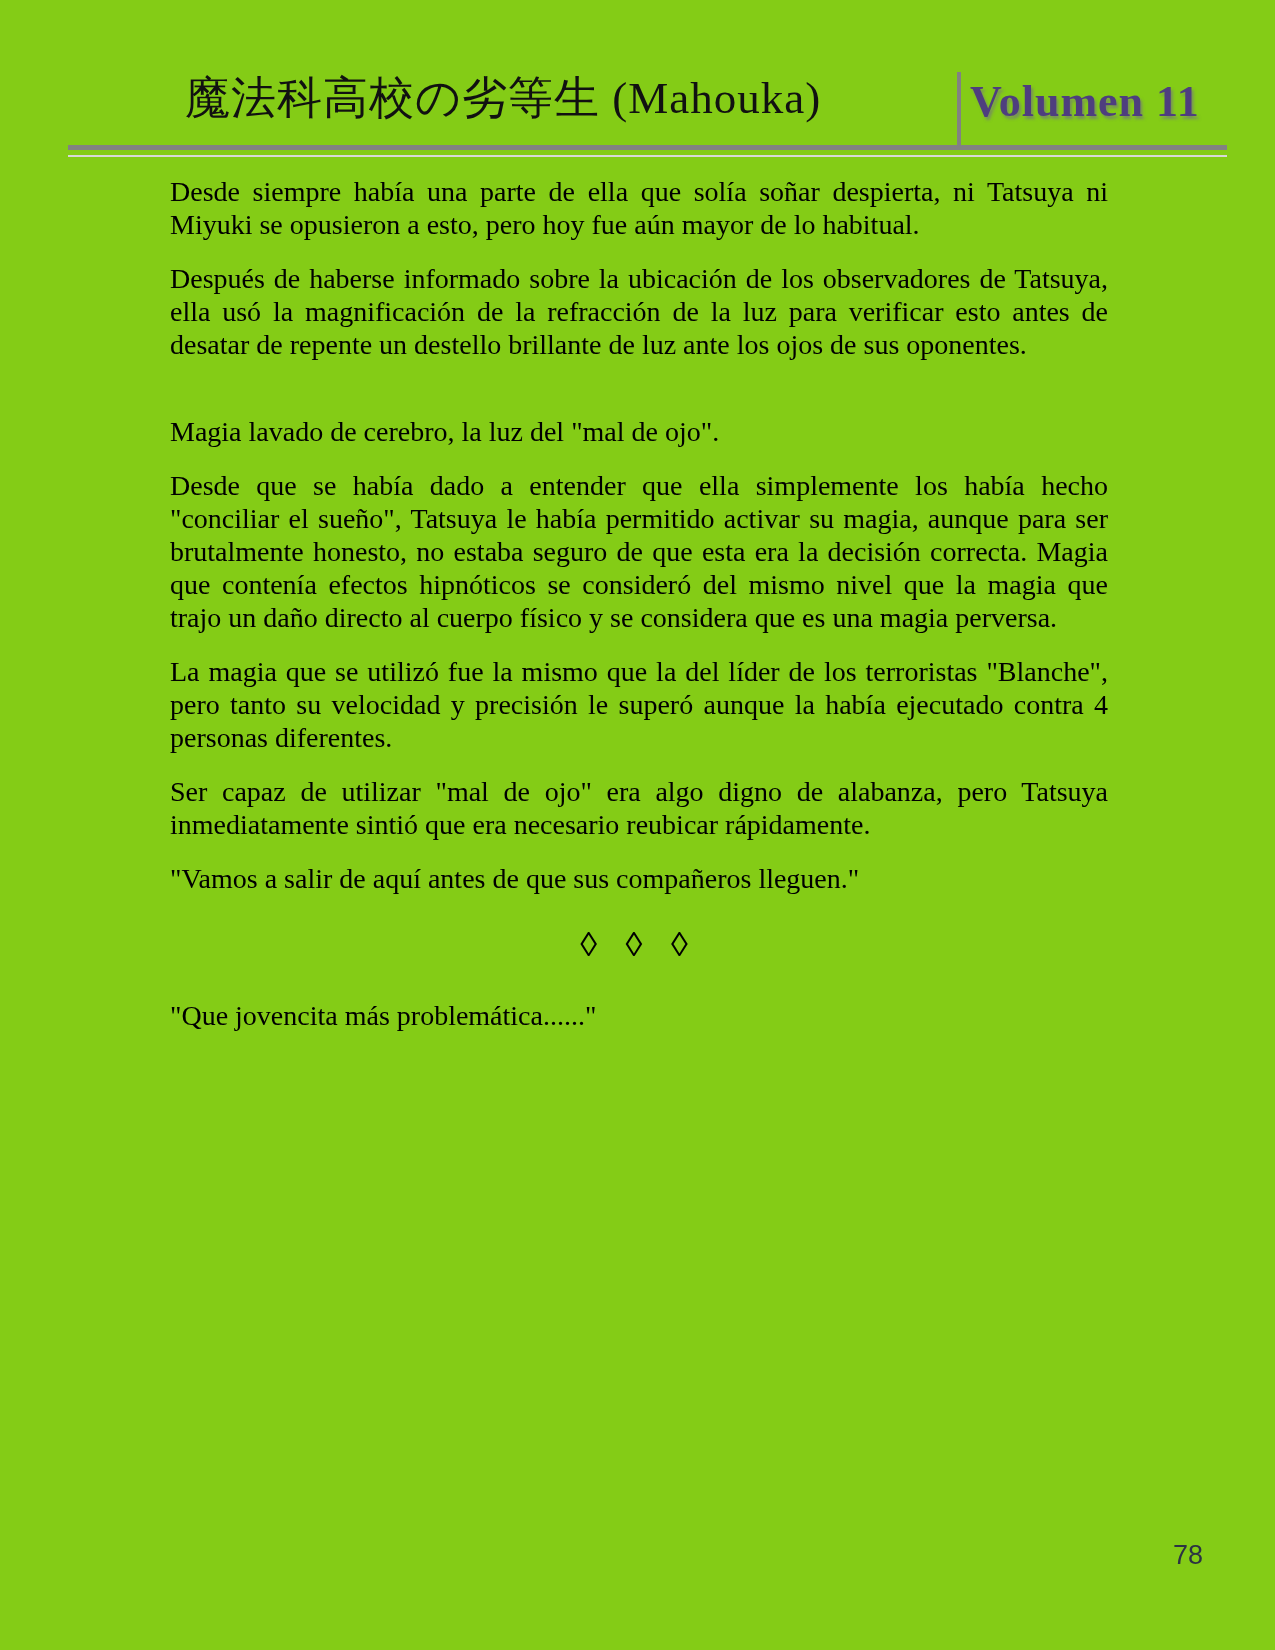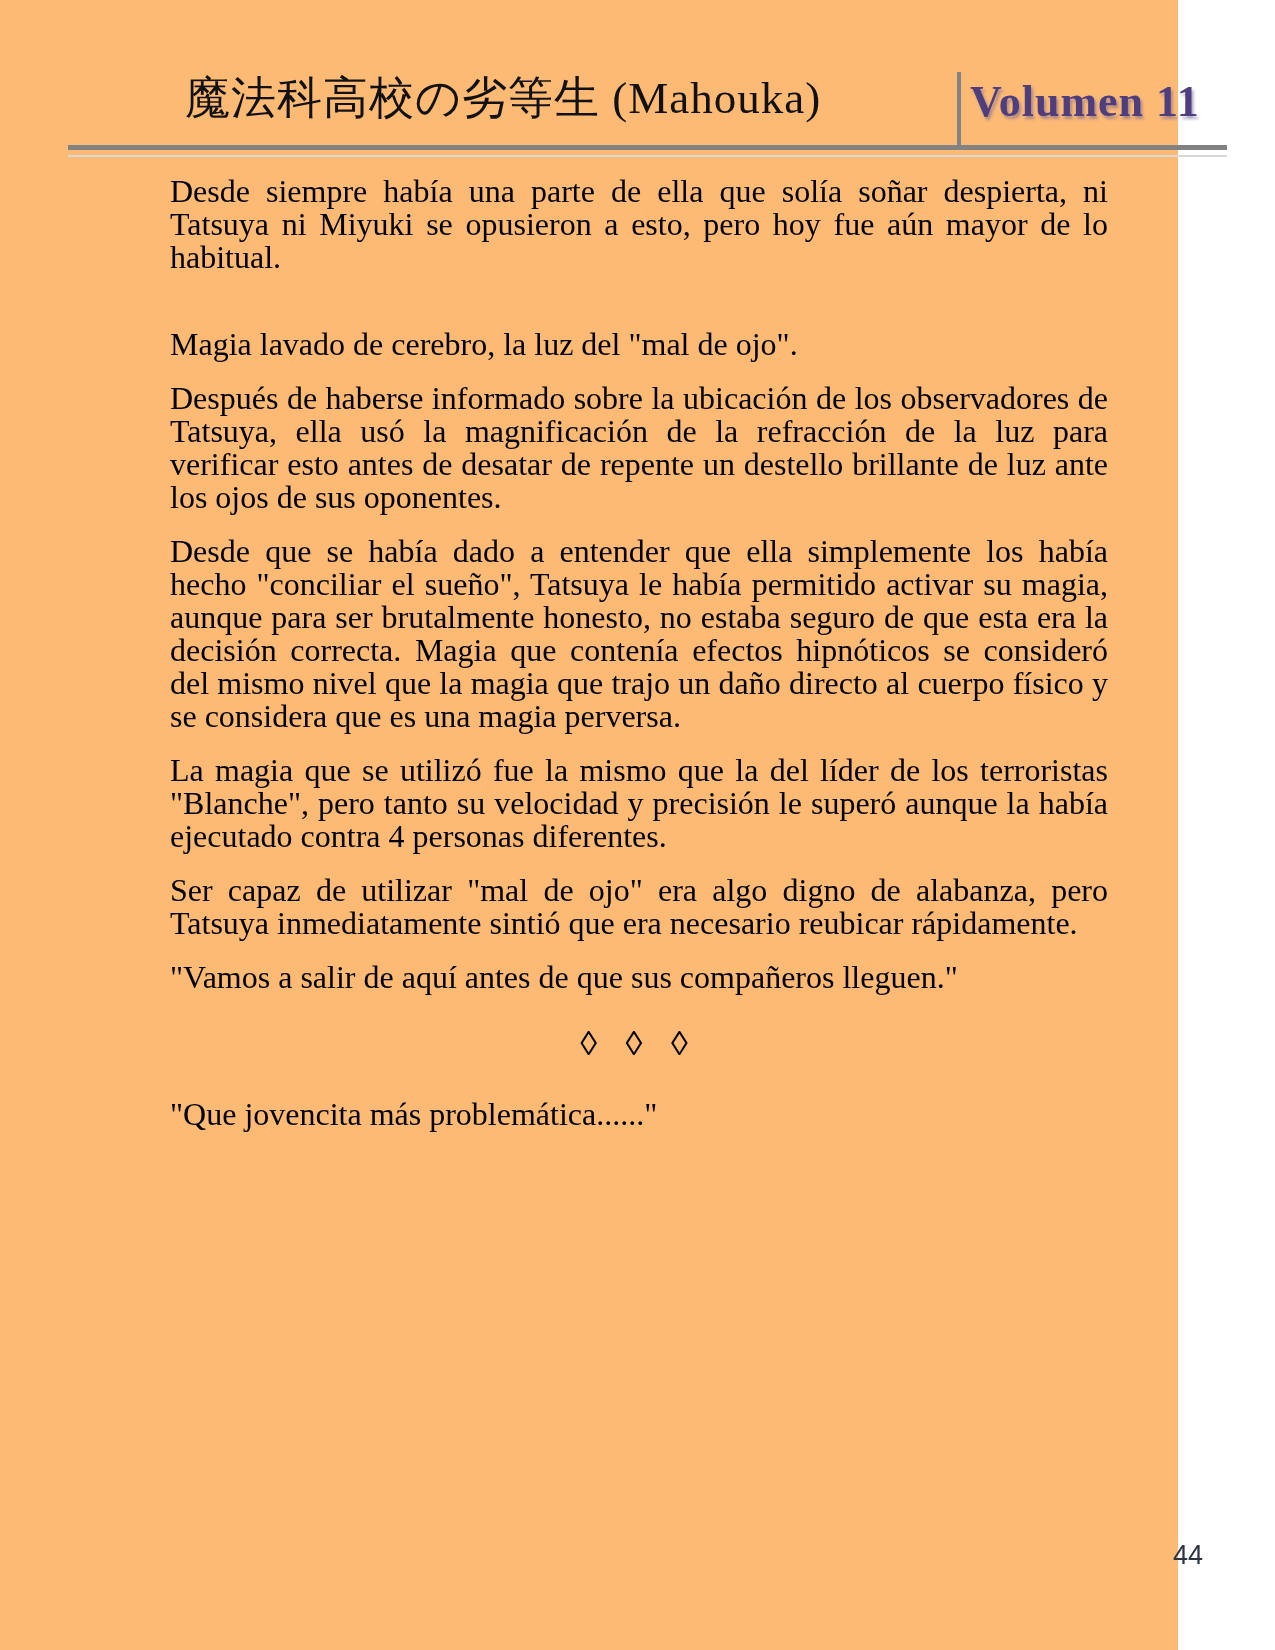--- a/index.html
+++ b/index.html
@@ -5,21 +5,21 @@
 <style>
   * { margin: 0; padding: 0; box-sizing: border-box; }
   html, body { background: #ffffff; }
   body {
     width: 1275px; height: 1650px;
     position: relative;
     font-family: "Liberation Serif", "DejaVu Serif", serif;
     color: #000;
     overflow: hidden;
   }
-  .page { position: relative; width: 1178px; height: 1650px; background: #fdba74; }
+  .page { position: relative; width: 1275px; height: 1650px; background: #84cc16; }
 
   
   .doc-title {
     position: absolute;
     left: 185px; top: 68px;
     font-size: 45px;
     font-weight: 400;
     color: #111;
     letter-spacing: 1px;
     white-space: nowrap;
@@ -54,21 +54,21 @@
     background: #d8d8d8;
   }
 
   
   .content {
     position: absolute;
     left: 170px; top: 175px;
     width: 938px;
   }
   .para {
-    font-size: 32px;
+    font-size: 28px;
     line-height: 33px;
     text-align: justify;
     margin-bottom: 21px;
     color: #000;
     font-family: Liberation Serif, serif;
   }
   .para.gap { margin-top: 54px; }
   .separator {
     text-align: center;
     font-size: 34px;
@@ -98,26 +98,26 @@
     <h1 class="doc-title">魔法科高校の劣等生 (Mahouka)</h1>
     <div class="header-divider" style="background: rgb(130, 130, 130);"></div>
     <div class="volume-label" style="color: rgb(78, 62, 126);">Volumen 11</div>
     <div class="header-rule" style="background: rgb(130, 130, 130);"></div>
     <div class="header-rule-light"></div>
   </header>
 
   <main class="content">
     <div>
         <p class="para">Desde siempre había una parte de ella que solía soñar despierta, ni Tatsuya ni Miyuki se opusieron a esto, pero hoy fue aún mayor de lo habitual.</p>
+        <p class="para">Después de haberse informado sobre la ubicación de los observadores de Tatsuya, ella usó la magnificación de la refracción de la luz para verificar esto antes de desatar de repente un destello brillante de luz ante los ojos de sus oponentes.</p>
         <p class="para gap">Magia lavado de cerebro, la luz del "mal de ojo".</p>
-        <p class="para">Después de haberse informado sobre la ubicación de los observadores de Tatsuya, ella usó la magnificación de la refracción de la luz para verificar esto antes de desatar de repente un destello brillante de luz ante los ojos de sus oponentes.</p>
         <p class="para">Desde que se había dado a entender que ella simplemente los había hecho "conciliar el sueño", Tatsuya le había permitido activar su magia, aunque para ser brutalmente honesto, no estaba seguro de que esta era la decisión correcta. Magia que contenía efectos hipnóticos se consideró del mismo nivel que la magia que trajo un daño directo al cuerpo físico y se considera que es una magia perversa.</p>
         <p class="para">La magia que se utilizó fue la mismo que la del líder de los terroristas "Blanche", pero tanto su velocidad y precisión le superó aunque la había ejecutado contra 4 personas diferentes.</p>
         <p class="para">Ser capaz de utilizar "mal de ojo" era algo digno de alabanza, pero Tatsuya inmediatamente sintió que era necesario reubicar rápidamente.</p>
         <p class="para">"Vamos a salir de aquí antes de que sus compañeros lleguen."</p>
         <p class="separator">◊ ◊ ◊</p>
         <p class="para">"Que jovencita más problemática......"</p>
       </div>
   </main>
 
-  <div class="page-number">44</div>
+  <div class="page-number">78</div>
 
 </div>
 
 </body></html>

